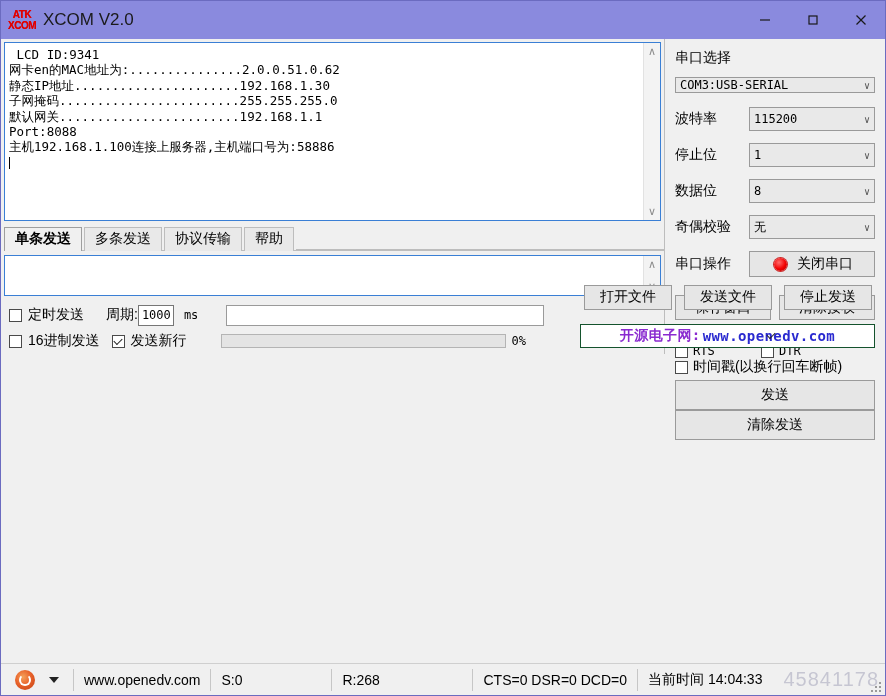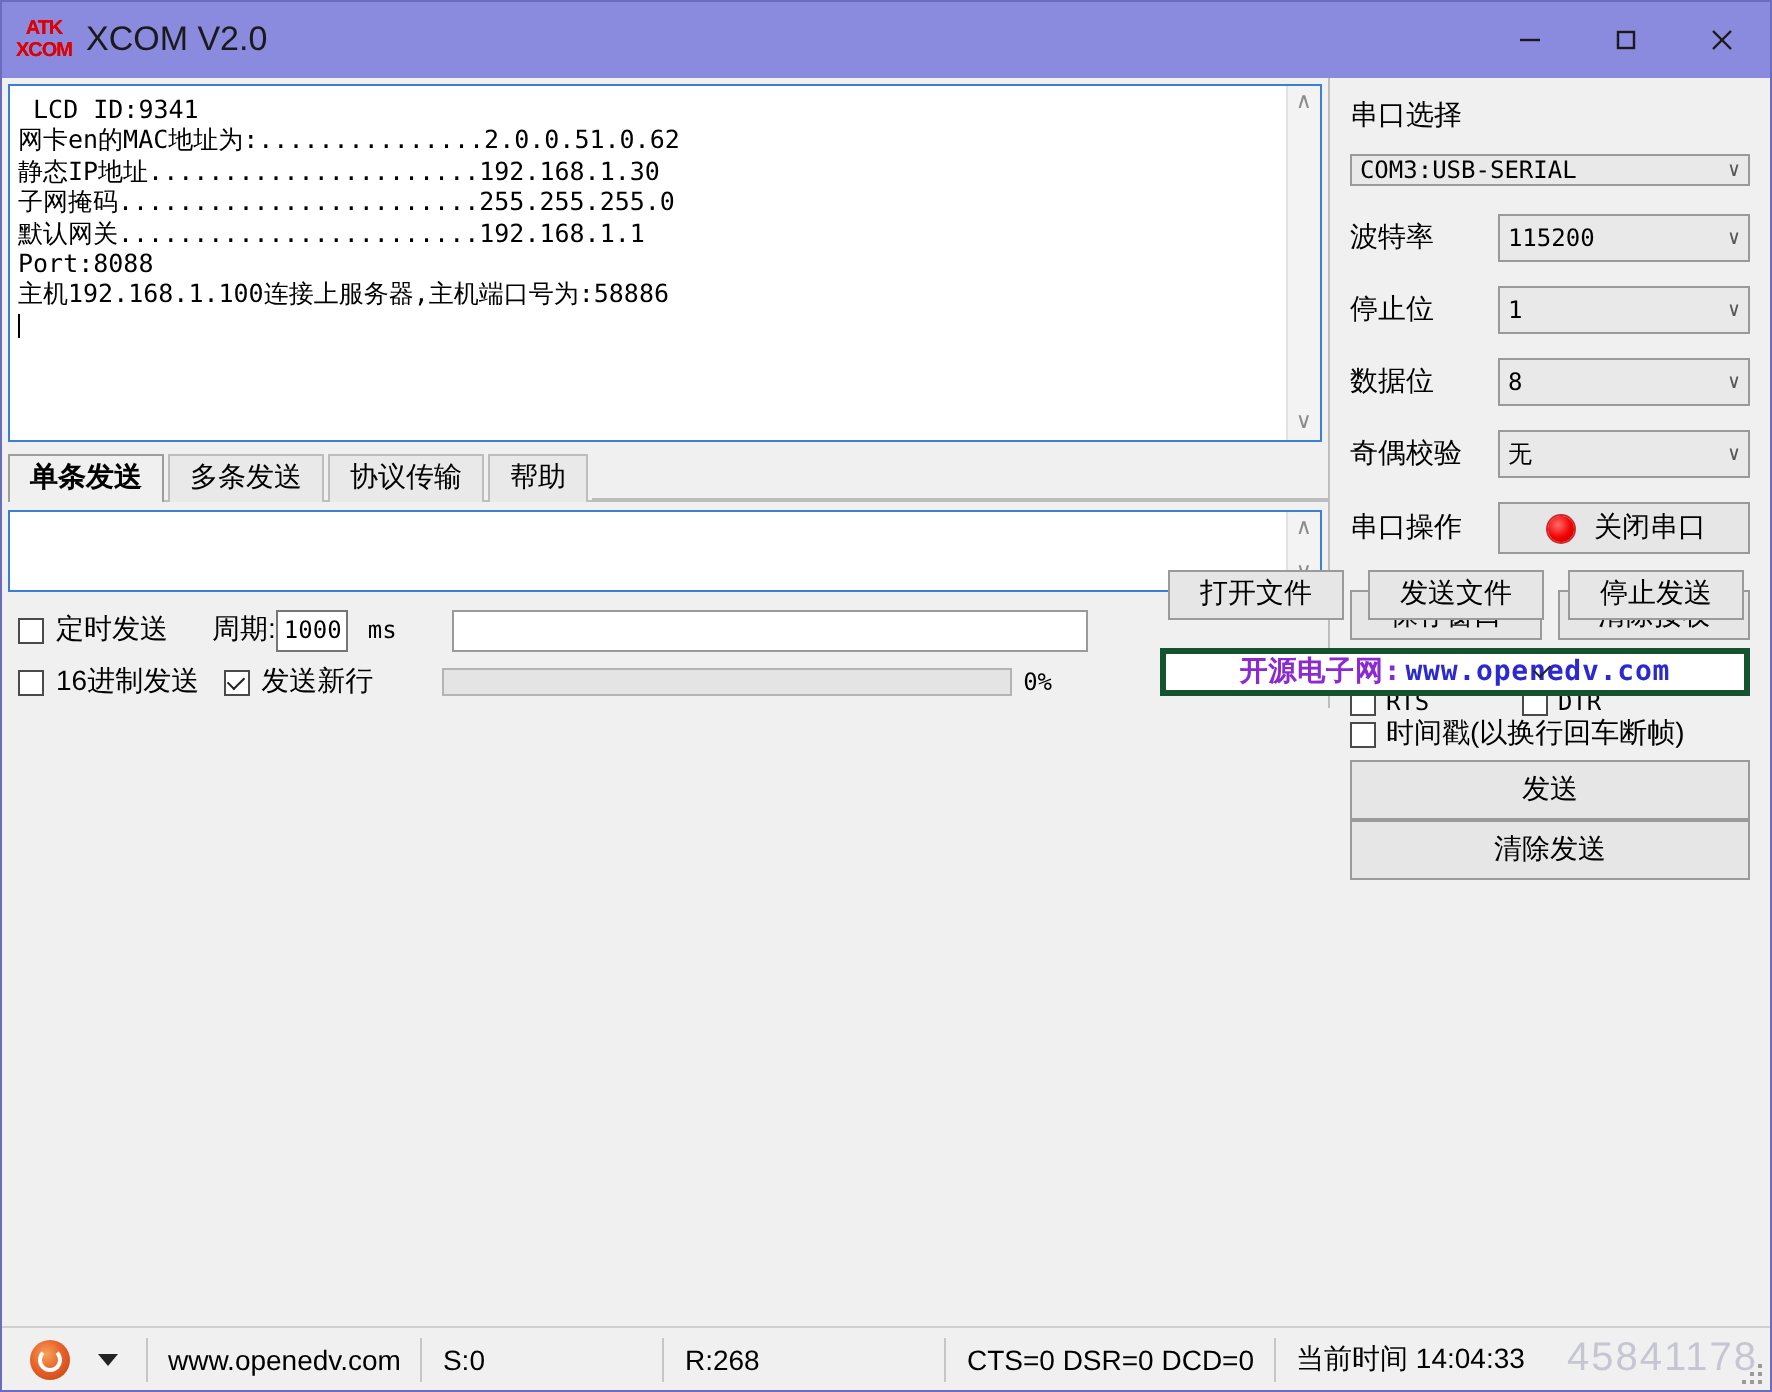--- a/index.html
+++ b/index.html
@@ -177,21 +177,21 @@
   .twobtn { display:flex; gap:8px; margin-bottom: 6px; }
   .twobtn .btn { flex:1; }
   .chkrow { display:flex; align-items:center; height:24px; }
   .chkrow .cb { margin-right:5px; }
   
   .banner {
     height: 24px; background:#fff;
     display:flex; align-items:center; justify-content:center;
     font-family:"DejaVu Sans Mono", monospace; font-size:14px;
     color:#2a2ad0; font-weight:bold; letter-spacing:0.4px;
-    border:3px solid #14532d;
+    border:1px solid #14532d;
   }
   .banner .cn { color:#8a2ad0; margin-right:2px; }
   
   .statusbar {
     height: 32px; min-height:32px;
     border-top:1px solid #cfcfcf;
     display:flex; align-items:center;
     font-size:14px; color:#000;
     position:relative; background:#f0f0f0;
   }

